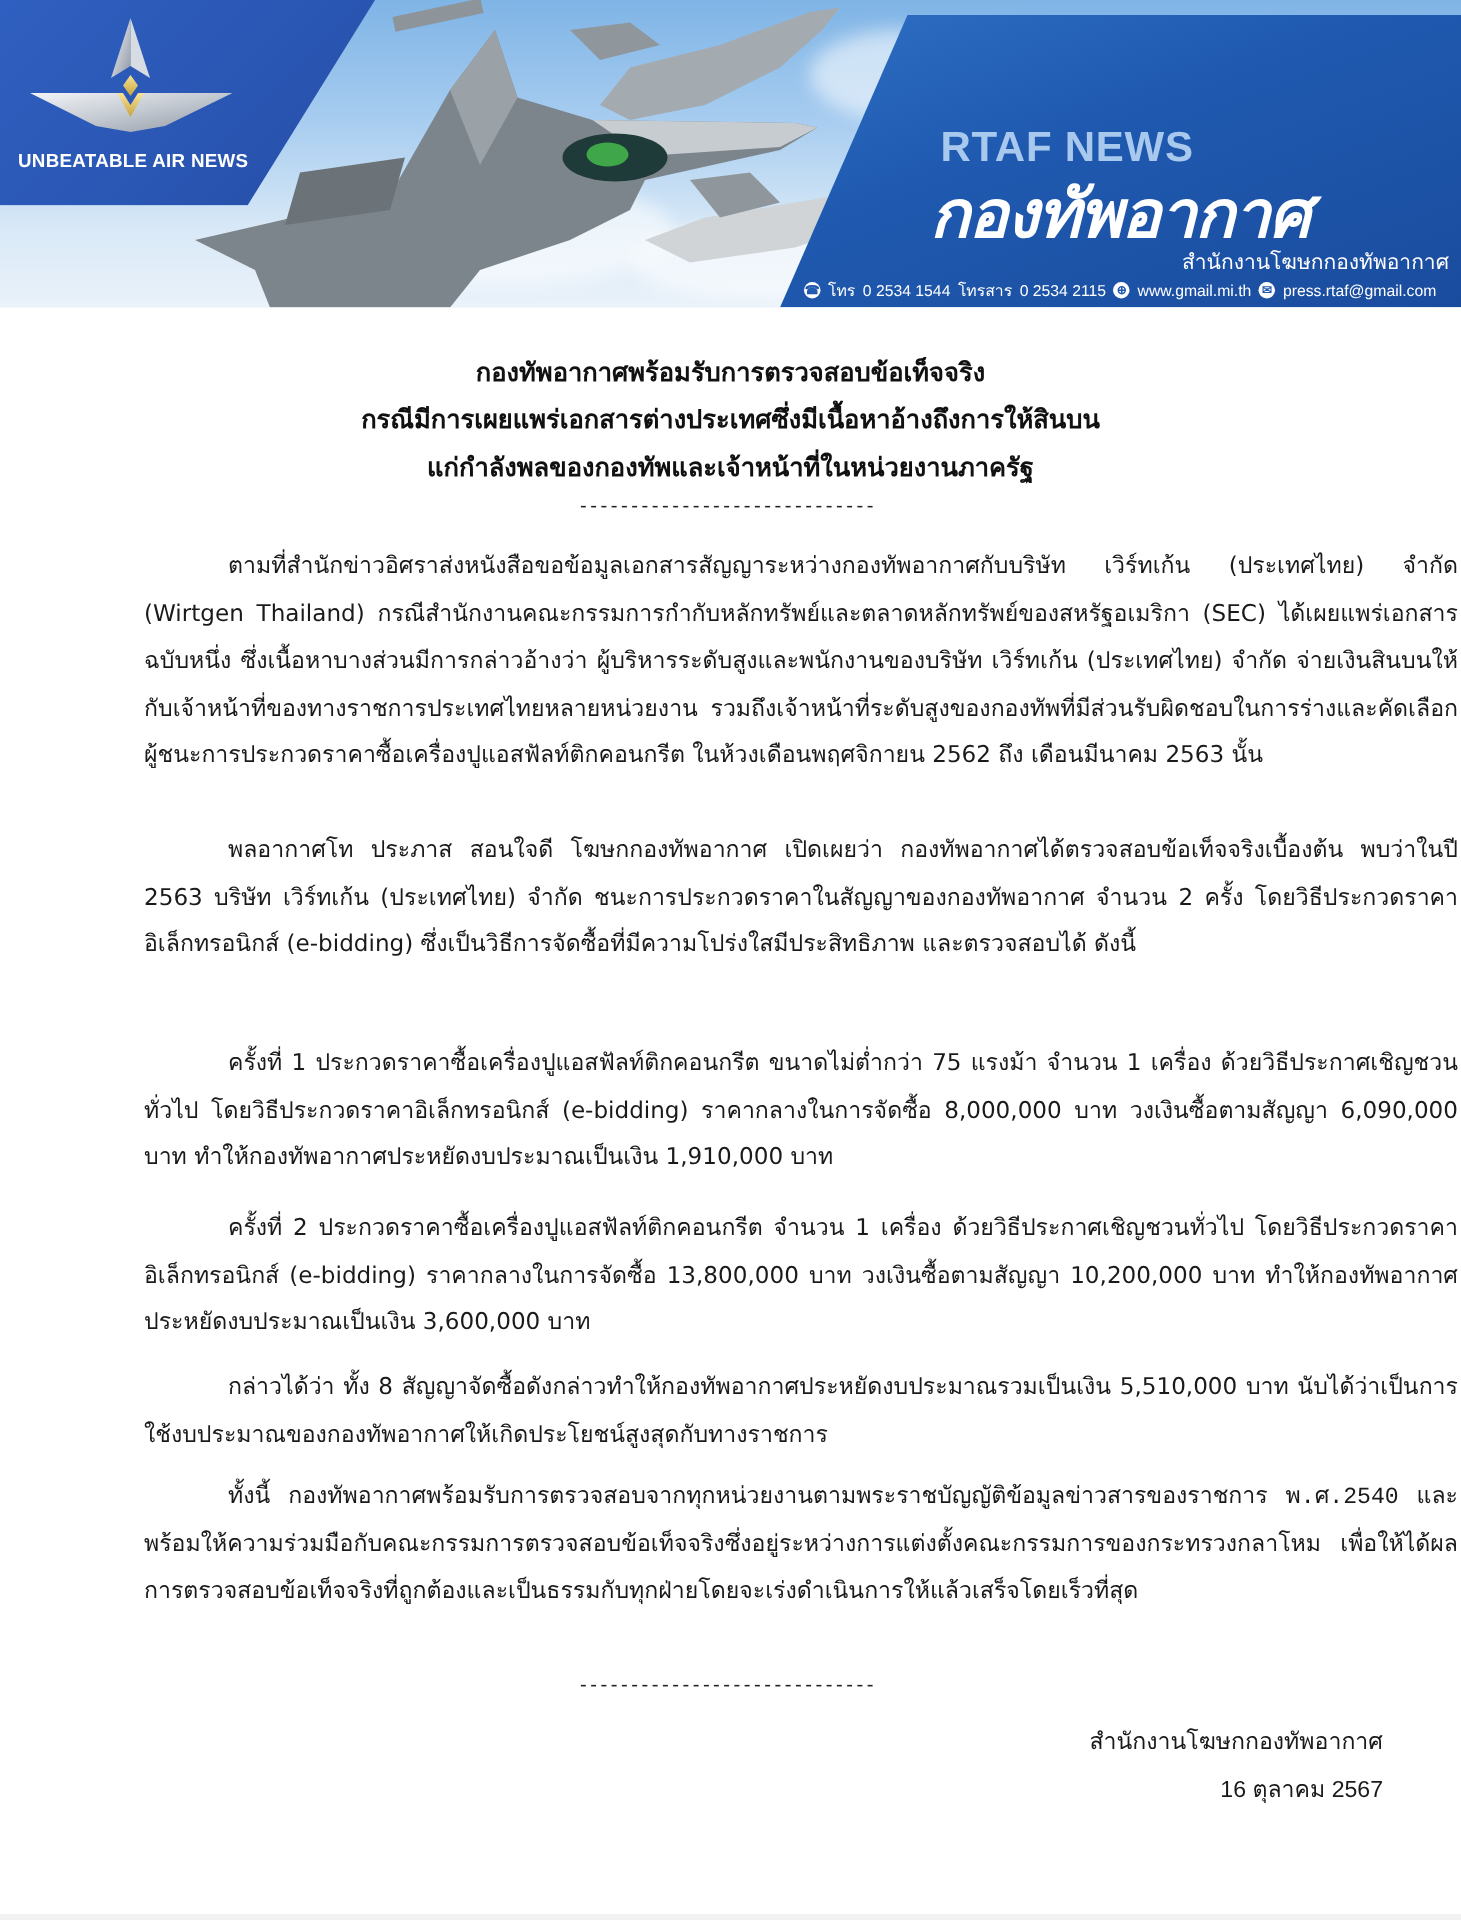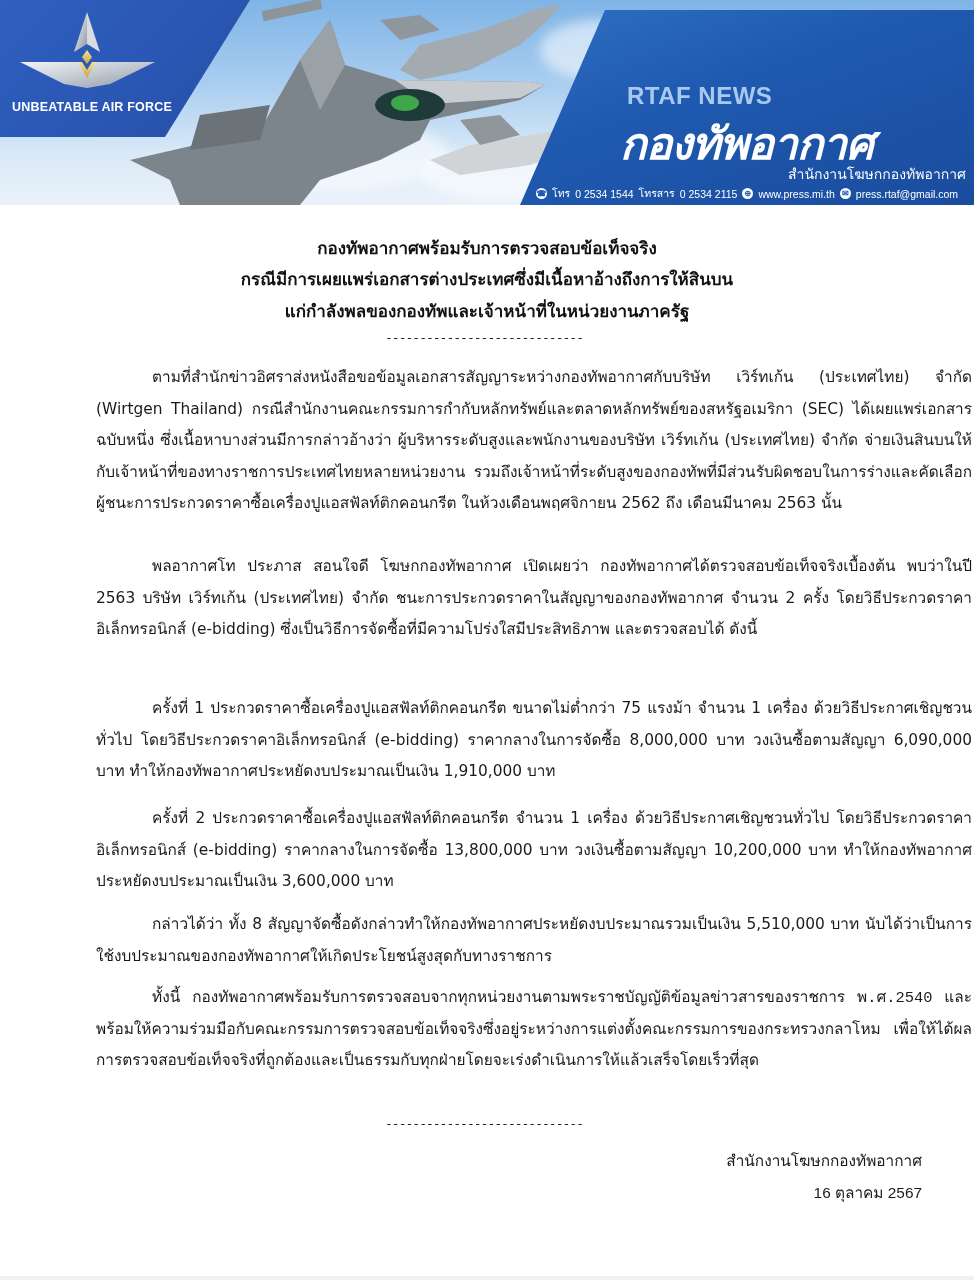--- a/index.html
+++ b/index.html
@@ -14,21 +14,21 @@
                 background:linear-gradient(135deg,#2f5fc0 0%,#2a56b3 60%,#244ca3 100%);
                 clip-path:polygon(0 0,250px 0,165px 137px,0 137px); }
   .logo { position:absolute; left:20px; top:12px; width:135px; height:76px; }
   .slogan { position:absolute; left:12px; top:100px; font-family:"Liberation Sans",sans-serif;
             font-weight:bold; font-size:12.5px; color:#ffffff; letter-spacing:0.2px; }
   .jets { position:absolute; left:0; top:0; width:974px; height:205px; }
   .right-panel { position:absolute; left:520px; top:10px; width:454px; height:195px;
                  background:linear-gradient(160deg,#2e6fc4 0%,#1f5ab0 40%,#1a4c9e 100%);
                  clip-path:polygon(85px 0,454px 0,454px 195px,0 195px); }
   .rtaf-news { position:absolute; left:627px; top:82px; font-family:"Liberation Sans",sans-serif;
-               font-weight:bold; font-size:24px; color:#a8c8ee; letter-spacing:0.5px; }
+               font-weight:bold; font-size:28px; color:#a8c8ee; letter-spacing:0.5px; }
   .news-big { position:absolute; left:785px; top:26px; font-family:"DejaVu Sans",sans-serif;
               font-weight:bold; font-size:78px; line-height:90px; color:#ffffff; letter-spacing:-2px; }
   .rtaf-thai { position:absolute; left:620px; top:116px; font-family:"DejaVu Sans",sans-serif;
                font-weight:bold; font-size:44px; line-height:56px; color:#ffffff; letter-spacing:-1px;font-style:italic; }
   .office-sub { position:absolute; right:8px; top:163px; font-family:"DejaVu Sans",sans-serif;
                 font-size:14px; color:#ffffff; }
   .contact-bar { position:absolute; left:536px; top:185px; font-family:"Liberation Sans",sans-serif;
                  font-size:10.5px; color:#ffffff; display:flex; align-items:center; gap:5px; white-space:nowrap; }
   .cicon { display:inline-block; width:11px; height:11px; border-radius:50%; background:#ffffff;
            color:#1f5ab0; font-size:8px; line-height:11px; text-align:center; font-weight:bold; }
@@ -95,34 +95,34 @@
         <stop offset="0" stop-color="#f6e39a"></stop>
           <stop offset="1" stop-color="#c9a33e"></stop>
       </linearGradient>
     </defs>
     <polygon points="67,0 54,40 67,32" fill="url(#silver)"></polygon>
     <polygon points="67,0 80,40 67,32" fill="#d7dce3"></polygon>
     <polygon points="67,38 72,45 67,52 62,45" fill="url(#gold)"></polygon>
     <polygon points="0,50 60,50 67,62 74,50 135,50 90,72 67,76 44,72" fill="url(#silver)"></polygon>
     <polygon points="58,50 67,66 76,50 72,50 67,58 62,50" fill="url(#gold)"></polygon>
   </svg>
-  <div class="slogan">UNBEATABLE AIR FORCE</div>
+  <div class="slogan">UNBEATABLE AIR NEWS</div>
 
   <div class="right-panel"></div>
   <div class="rtaf-news">RTAF NEWS</div>
   <div class="rtaf-thai">กองทัพอากาศ</div>
   <div class="office-sub">สำนักงานโฆษกกองทัพอากาศ</div>
   <div class="contact-bar">
     <span class="cicon">☎</span>
     <span>โทร</span>
     <span>0 2534 1544</span>
     <span>โทรสาร</span>
     <span>0 2534 2115</span>
     <span class="cicon">⊕</span>
-    <span>www.press.mi.th</span>
+    <span>www.gmail.mi.th</span>
     <span class="cicon">✉</span>
     <span>press.rtaf@gmail.com</span>
   </div>
 </div>
 
 <div class="headline h1">กองทัพอากาศพร้อมรับการตรวจสอบข้อเท็จจริง</div>
 <div class="headline h2">กรณีมีการเผยแพร่เอกสารต่างประเทศซึ่งมีเนื้อหาอ้างถึงการให้สินบน</div>
 <div class="headline h3">แก่กำลังพลของกองทัพและเจ้าหน้าที่ในหน่วยงานภาครัฐ</div>
 <div class="divider div-top">-----------------------------</div>
 

